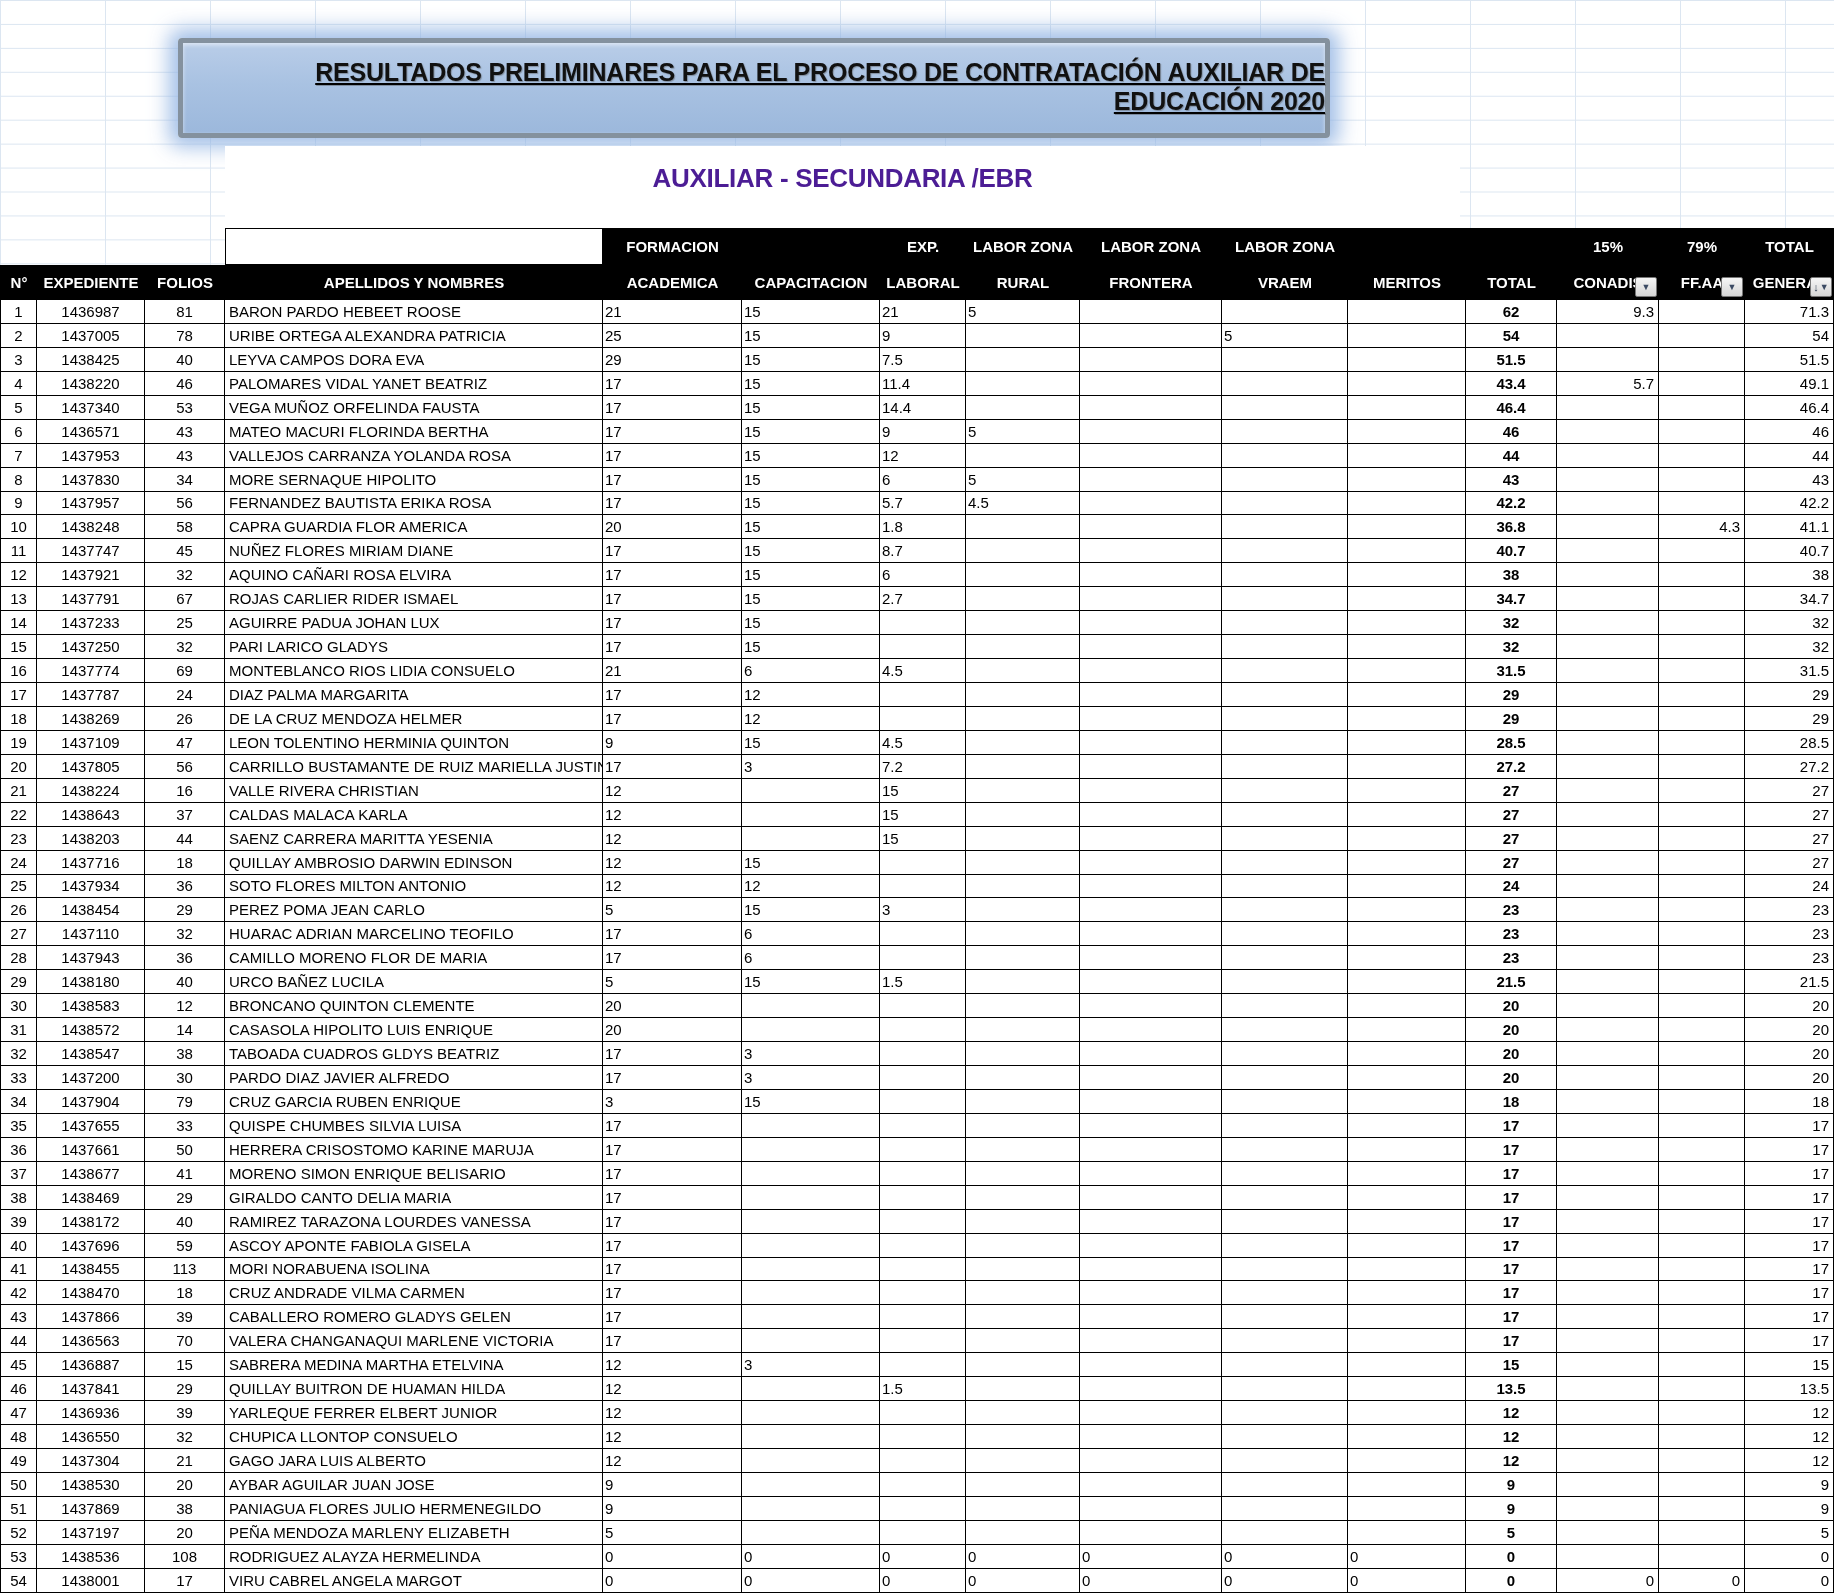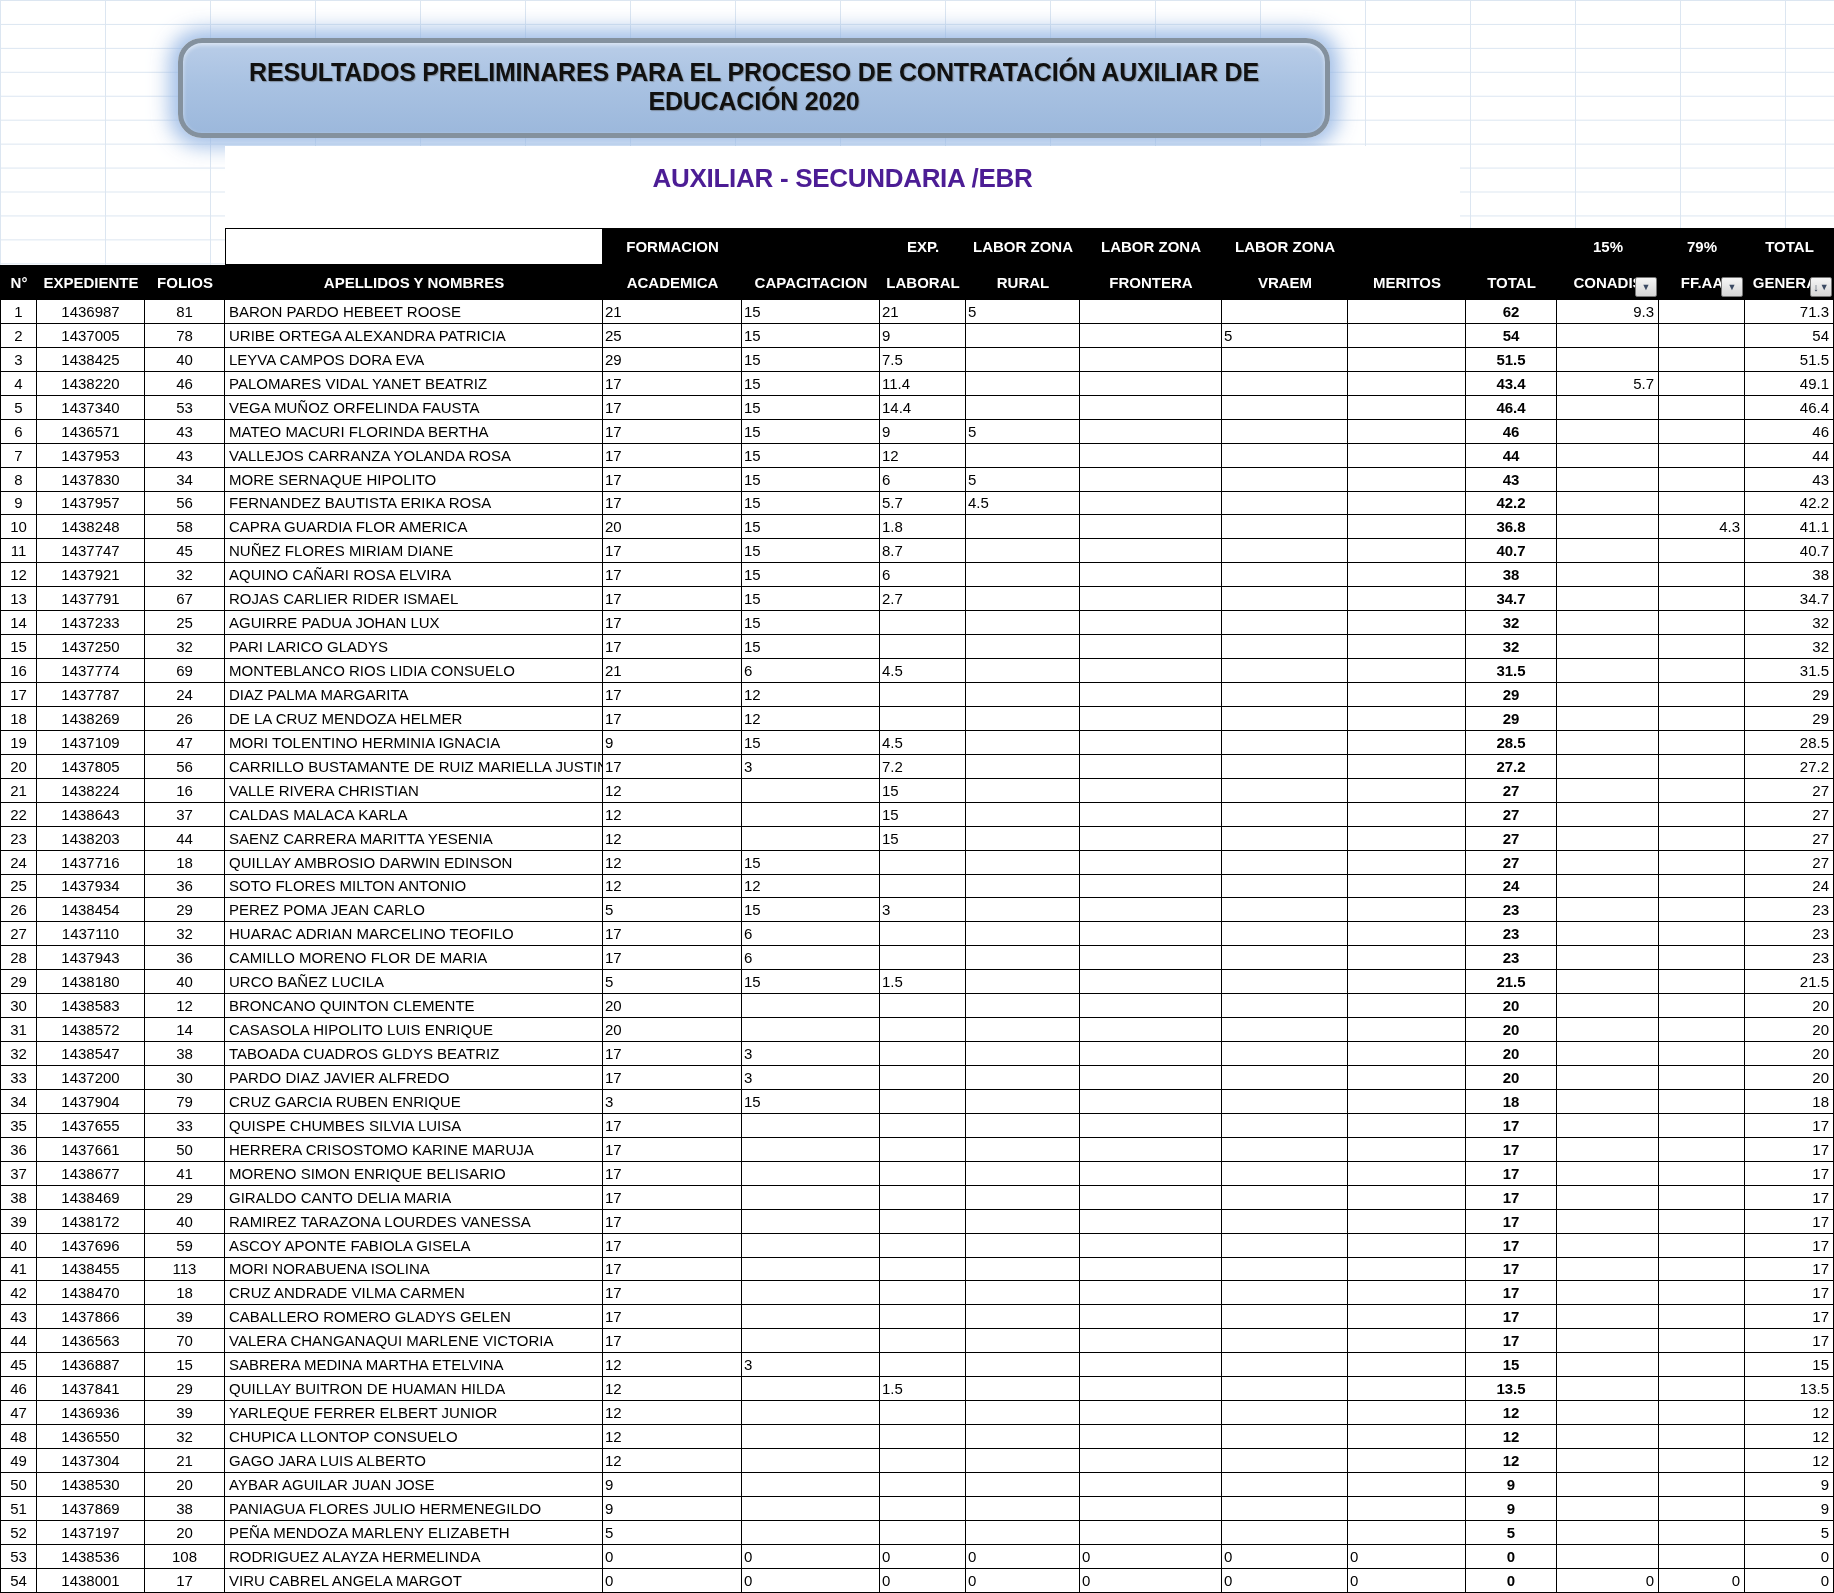--- a/index.html
+++ b/index.html
@@ -4,24 +4,24 @@
 <style>
   html,body{margin:0;padding:0;}
   body{font-family:"Liberation Sans",sans-serif;}
   #sheet{position:relative;width:1834px;height:1593px;background:#fff;overflow:hidden;
     background-image:
       linear-gradient(to right,#dce6f1 1px,transparent 1px),
       linear-gradient(to bottom,#dce6f1 1px,transparent 1px);
     background-size:105px 23.95px;}
   
   #banner{position:absolute;left:178px;top:38px;width:1152px;height:100px;box-sizing:border-box;
-    border:5px solid #84919e;border-radius:24px;
+    border:5px solid #84919e;border-radius:4px;
     background:linear-gradient(to bottom,#b9cde8 0%,#a9c2e2 45%,#9cb8dc 100%);
     box-shadow:0 0 20px 9px rgba(146,180,227,.85), inset 0 2px 4px rgba(255,255,255,.55);
-    text-align:center;}
+    text-align:right;text-decoration:underline;}
   #banner .t{display:block;margin-top:15px;font-size:25px;font-weight:bold;color:#111;
     text-shadow:1px 1px 1px rgba(80,80,80,.45);letter-spacing:-.2px;}
   
   #subtitle{position:absolute;left:225px;top:146px;width:1235px;height:82px;background:#fff;
     text-align:center;font-size:26px;font-weight:bold;color:#4c1d95;line-height:64px;letter-spacing:-.3px;}
   
   #tbl{position:absolute;left:0;top:228px;display:grid;
     grid-template-columns:37px 108px 80px 378px 139px 138px 86px 114px 142px 126px 118px 91px 102px 86px 89px;
     grid-template-rows:37px 35px;grid-auto-rows:23.944px;}
   .c{box-sizing:border-box;overflow:hidden;white-space:nowrap;display:flex;align-items:center;
@@ -389,21 +389,21 @@
       <div class="c d lnum"></div>
       <div class="c d lnum"></div>
       <div class="c d lnum"></div>
       <div class="c d total">29</div>
       <div class="c d rnum"></div>
       <div class="c d rnum"></div>
       <div class="c d rnum">29</div>
       <div class="c d center first">19</div>
       <div class="c d center">1437109</div>
       <div class="c d center">47</div>
-      <div class="c d name">MORI TOLENTINO HERMINIA IGNACIA</div>
+      <div class="c d name">LEON TOLENTINO HERMINIA QUINTON</div>
       <div class="c d lnum">9</div>
       <div class="c d lnum">15</div>
       <div class="c d lnum">4.5</div>
       <div class="c d lnum"></div>
       <div class="c d lnum"></div>
       <div class="c d lnum"></div>
       <div class="c d lnum"></div>
       <div class="c d total">28.5</div>
       <div class="c d rnum"></div>
       <div class="c d rnum"></div>

